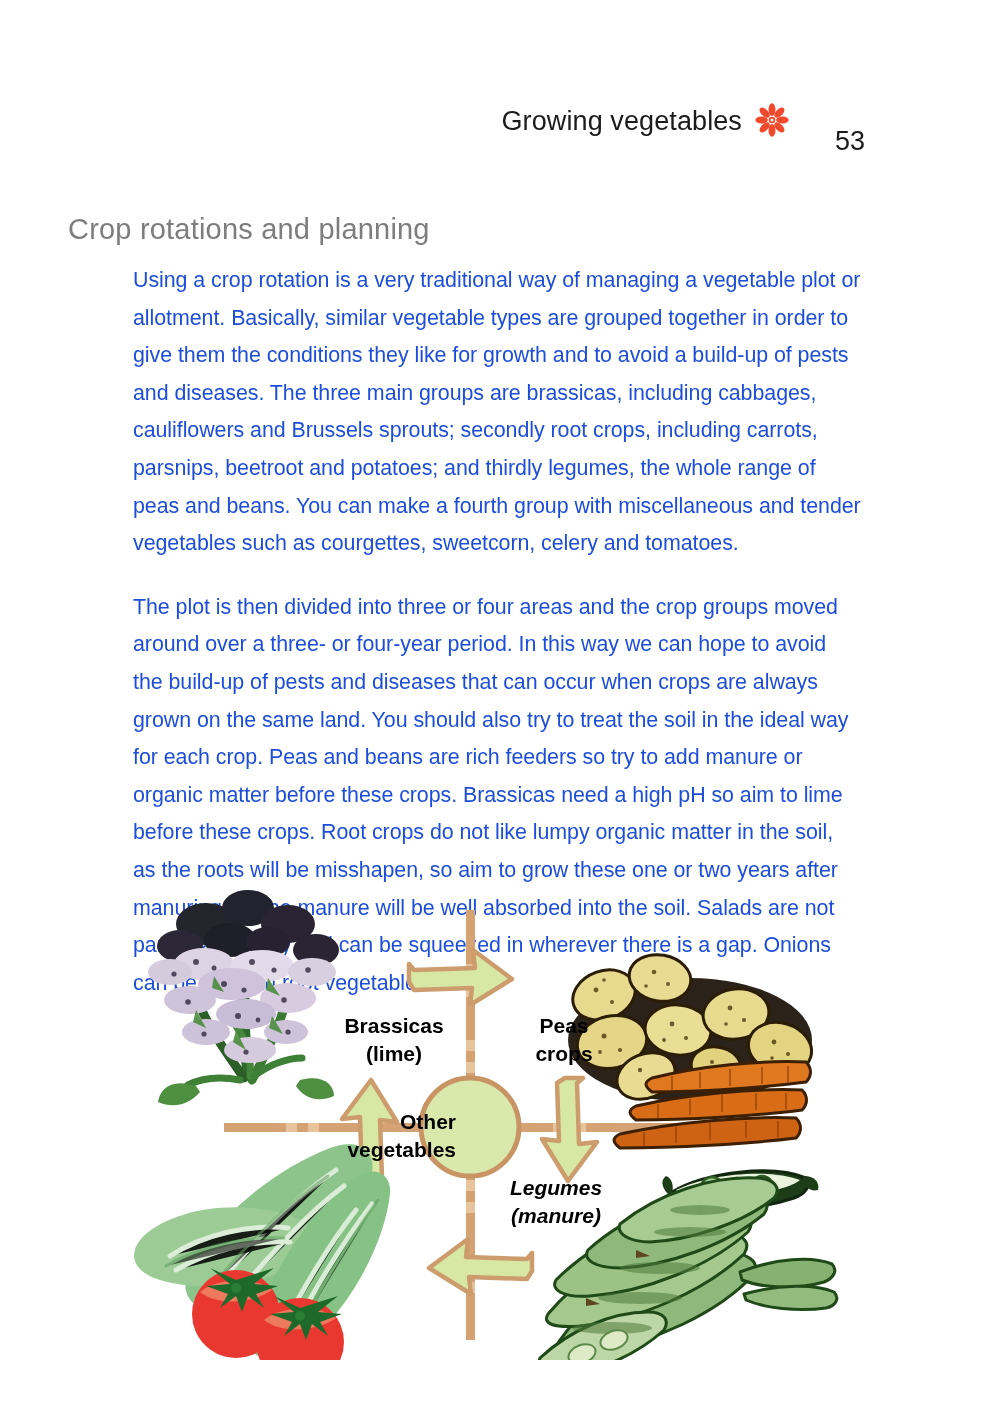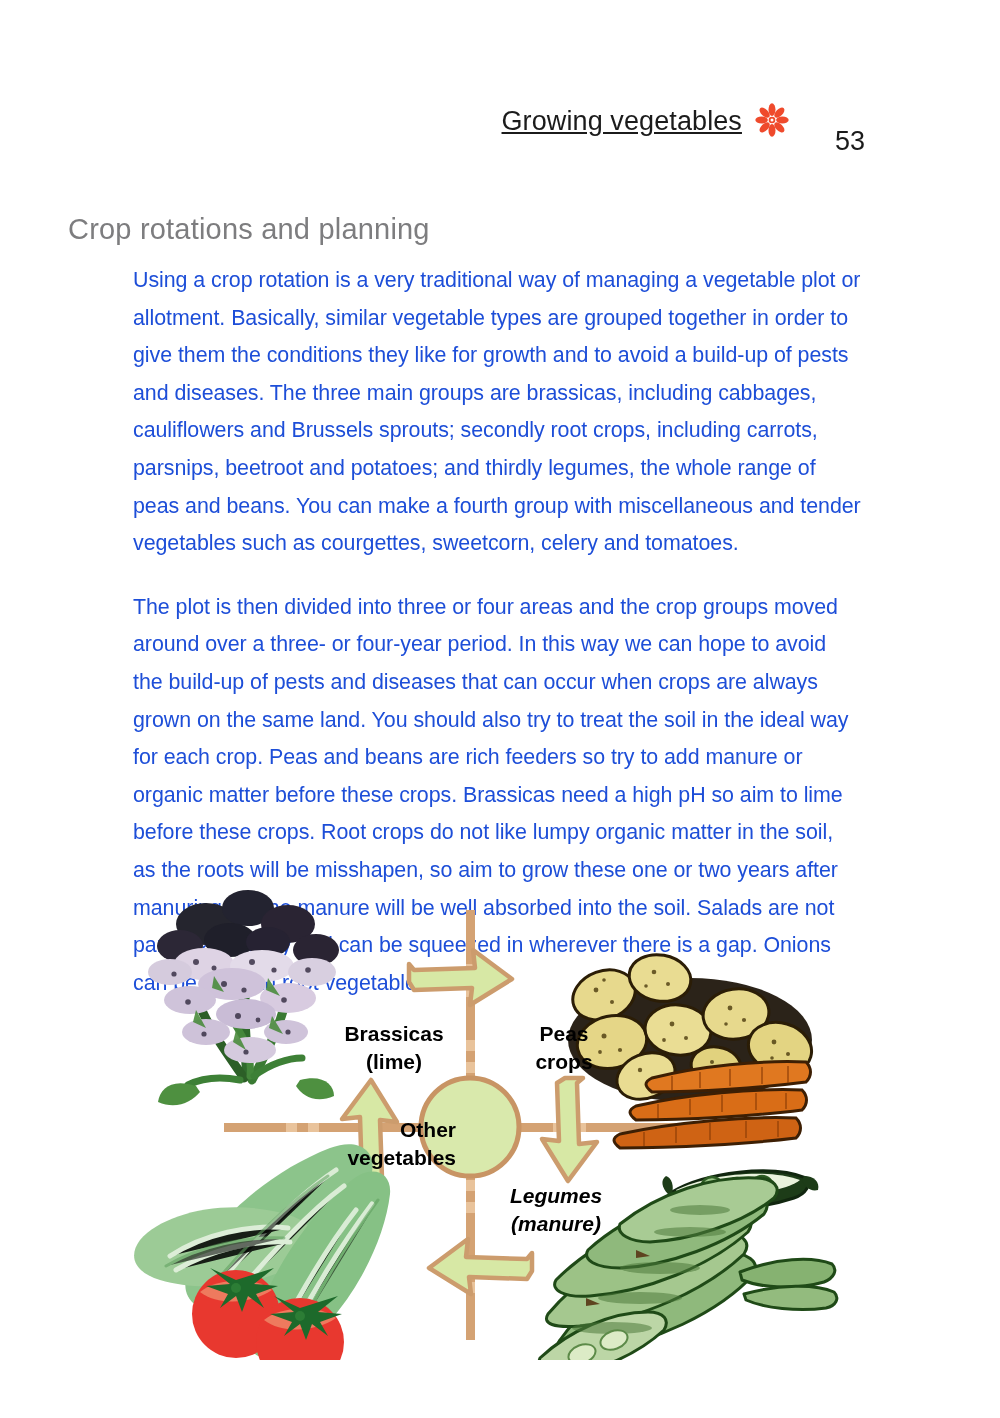--- a/index.html
+++ b/index.html
@@ -24,21 +24,20 @@
     display: flex;
     align-items: center;
     gap: 0;
   }
   .running-head .rh-title {
     font-size: 27px;
     font-weight: 400;
     letter-spacing: 0.1px;
     color: #1b1b1b;
     font-family: "Liberation Sans", sans-serif;
-    text-decoration: underline;
   }
   .flower-icon {
     margin-left: 13px;
     margin-right: 46px;
     display: block;
   }
   .running-head .rh-page {
     font-size: 27px;
     color: #1b1b1b;
     font-weight: 400;
@@ -84,21 +83,20 @@
     display: block;
   }
   .diagram-label {
     position: absolute;
     font-size: 21px;
     font-weight: bold;
     color: #000;
     line-height: 28px;
     text-align: center;
     white-space: pre-line;
-    margin-top: 8px;
   }
   .label-brassicas { left: 334px; top: 1012px; width: 120px; text-align: center; }
   .label-root      { left: 512px; top: 1012px; width: 104px; text-align: center; }
   .label-other     { left: 338px; top: 1108px; width: 118px; text-align: right; }
   .label-legumes   { left: 494px; top: 1174px; width: 124px; text-align: center; font-style: italic; }
 </style>
 </head>
 <body>
 
 <div class="running-head">

